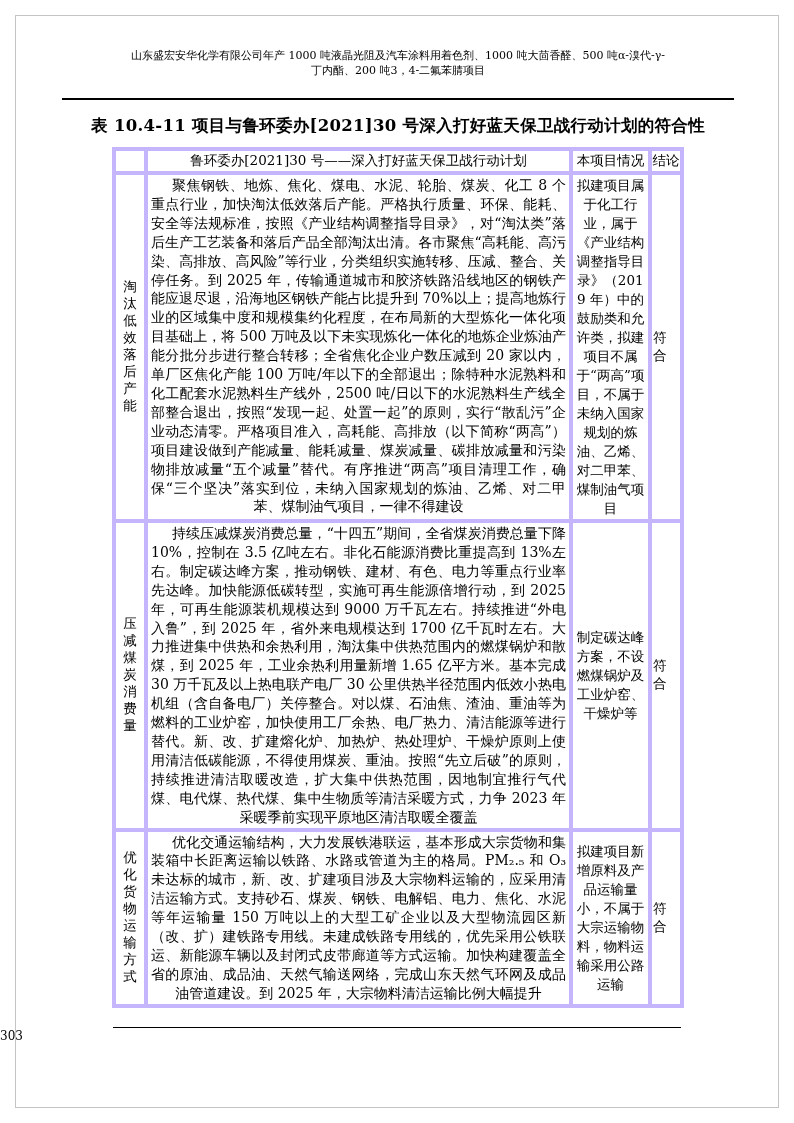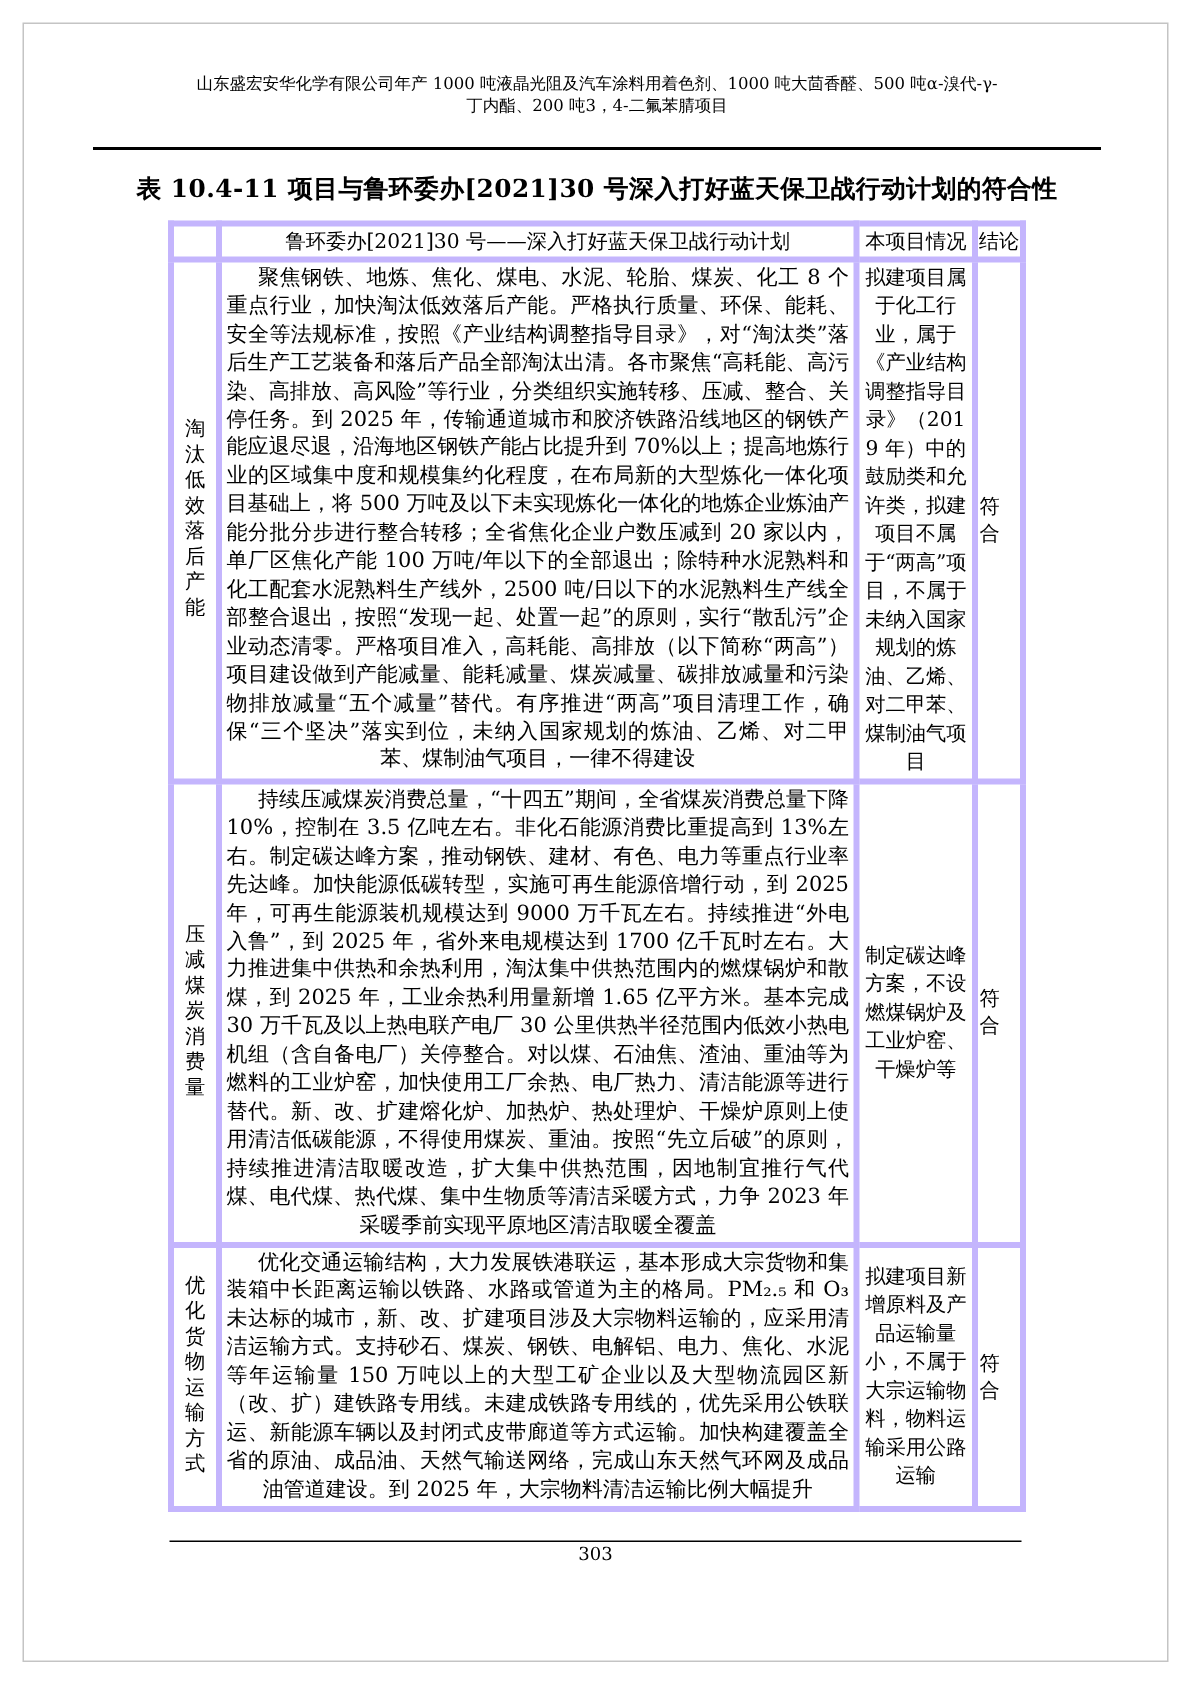--- a/index.html
+++ b/index.html
@@ -85,21 +85,21 @@
   td.concl {
     font-size: 13.5px;
   }
   tr.row-a { height: 323px; }
   tr.row-b { height: 298px; }
   tr.row-c { height: 160px; }
 
   .footer {
     position: absolute;
     left: 0; right: 0; top: 1027px;
-    text-align: center;
+    text-align: left;
   }
   .footer-rule {
     width: 568px;
     margin: 0 auto;
     border-top: 1.5px solid #000;
   }
   .page-number {
     font-size: 12px;
     line-height: 15px;
     margin-top: 1px;

